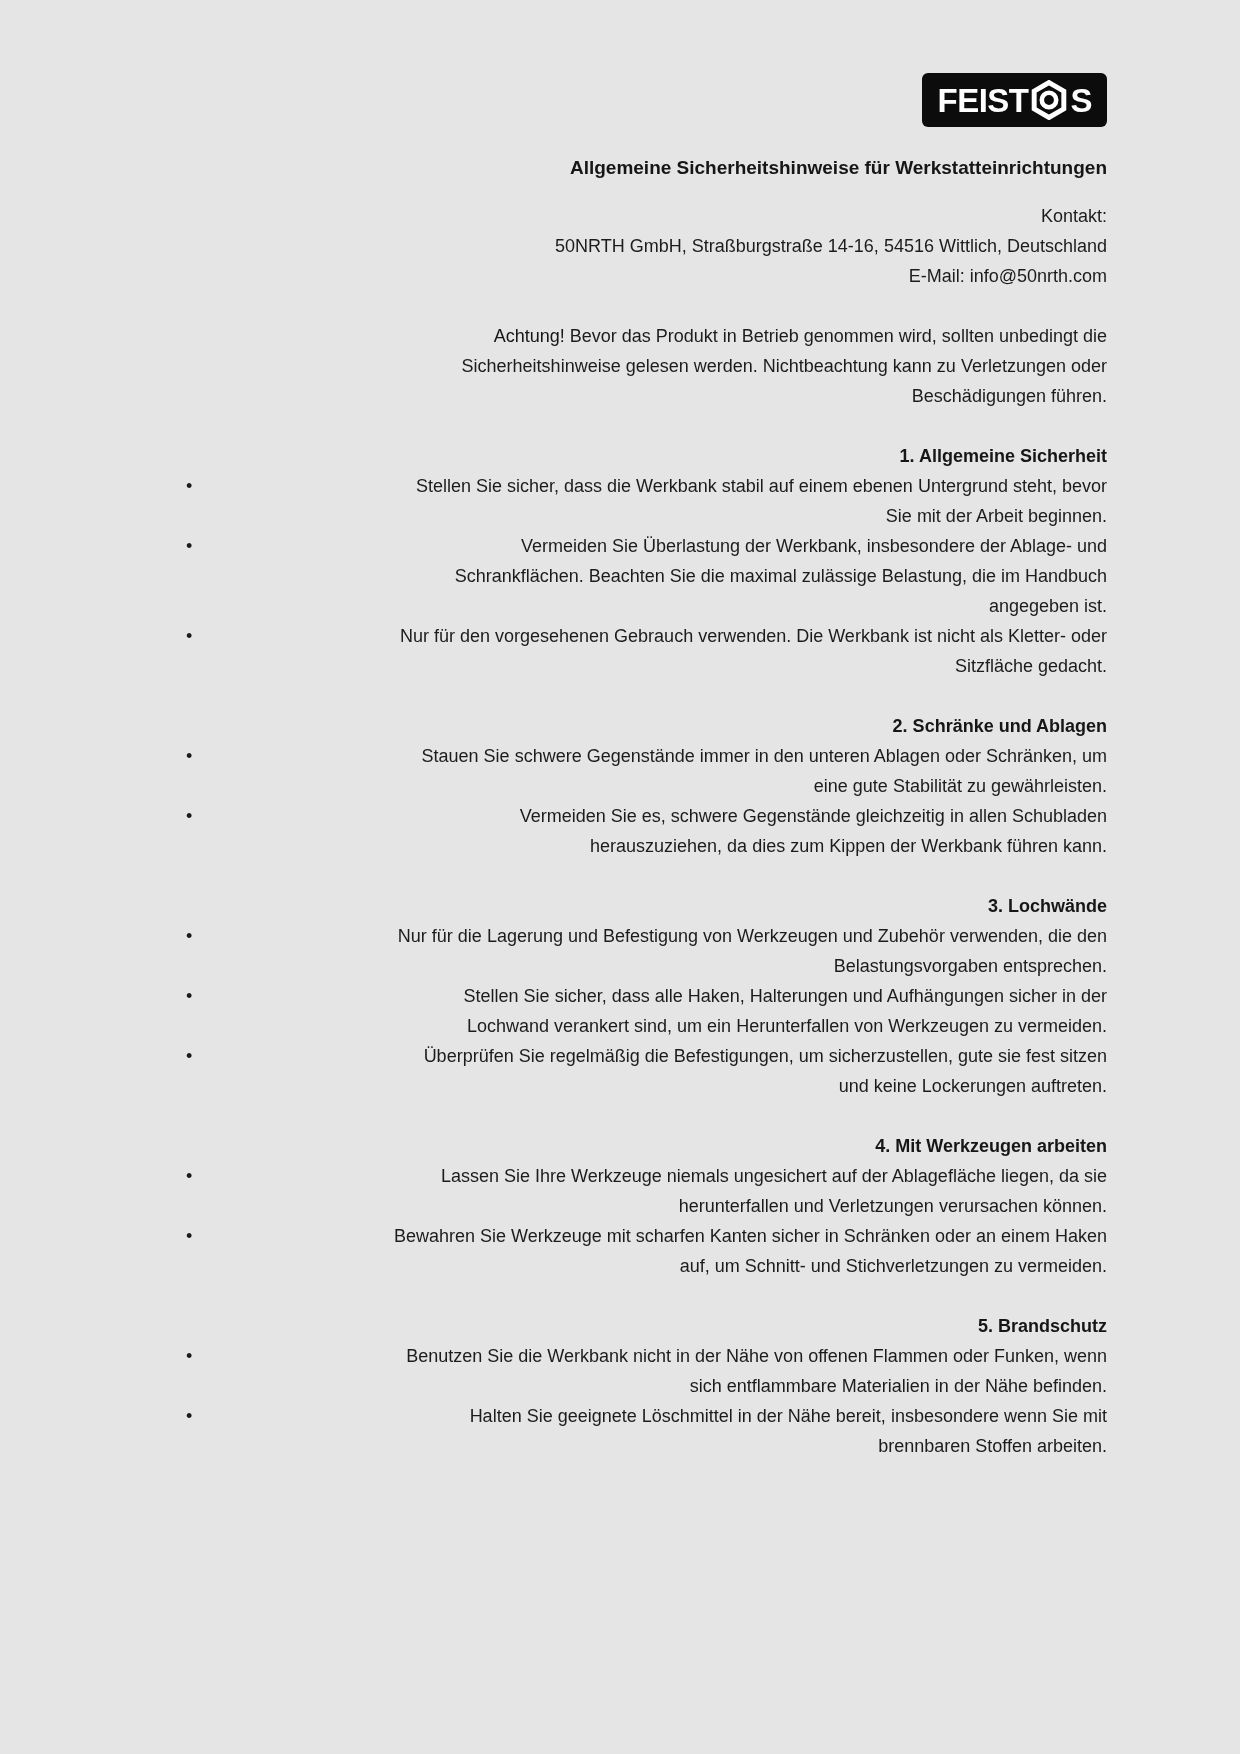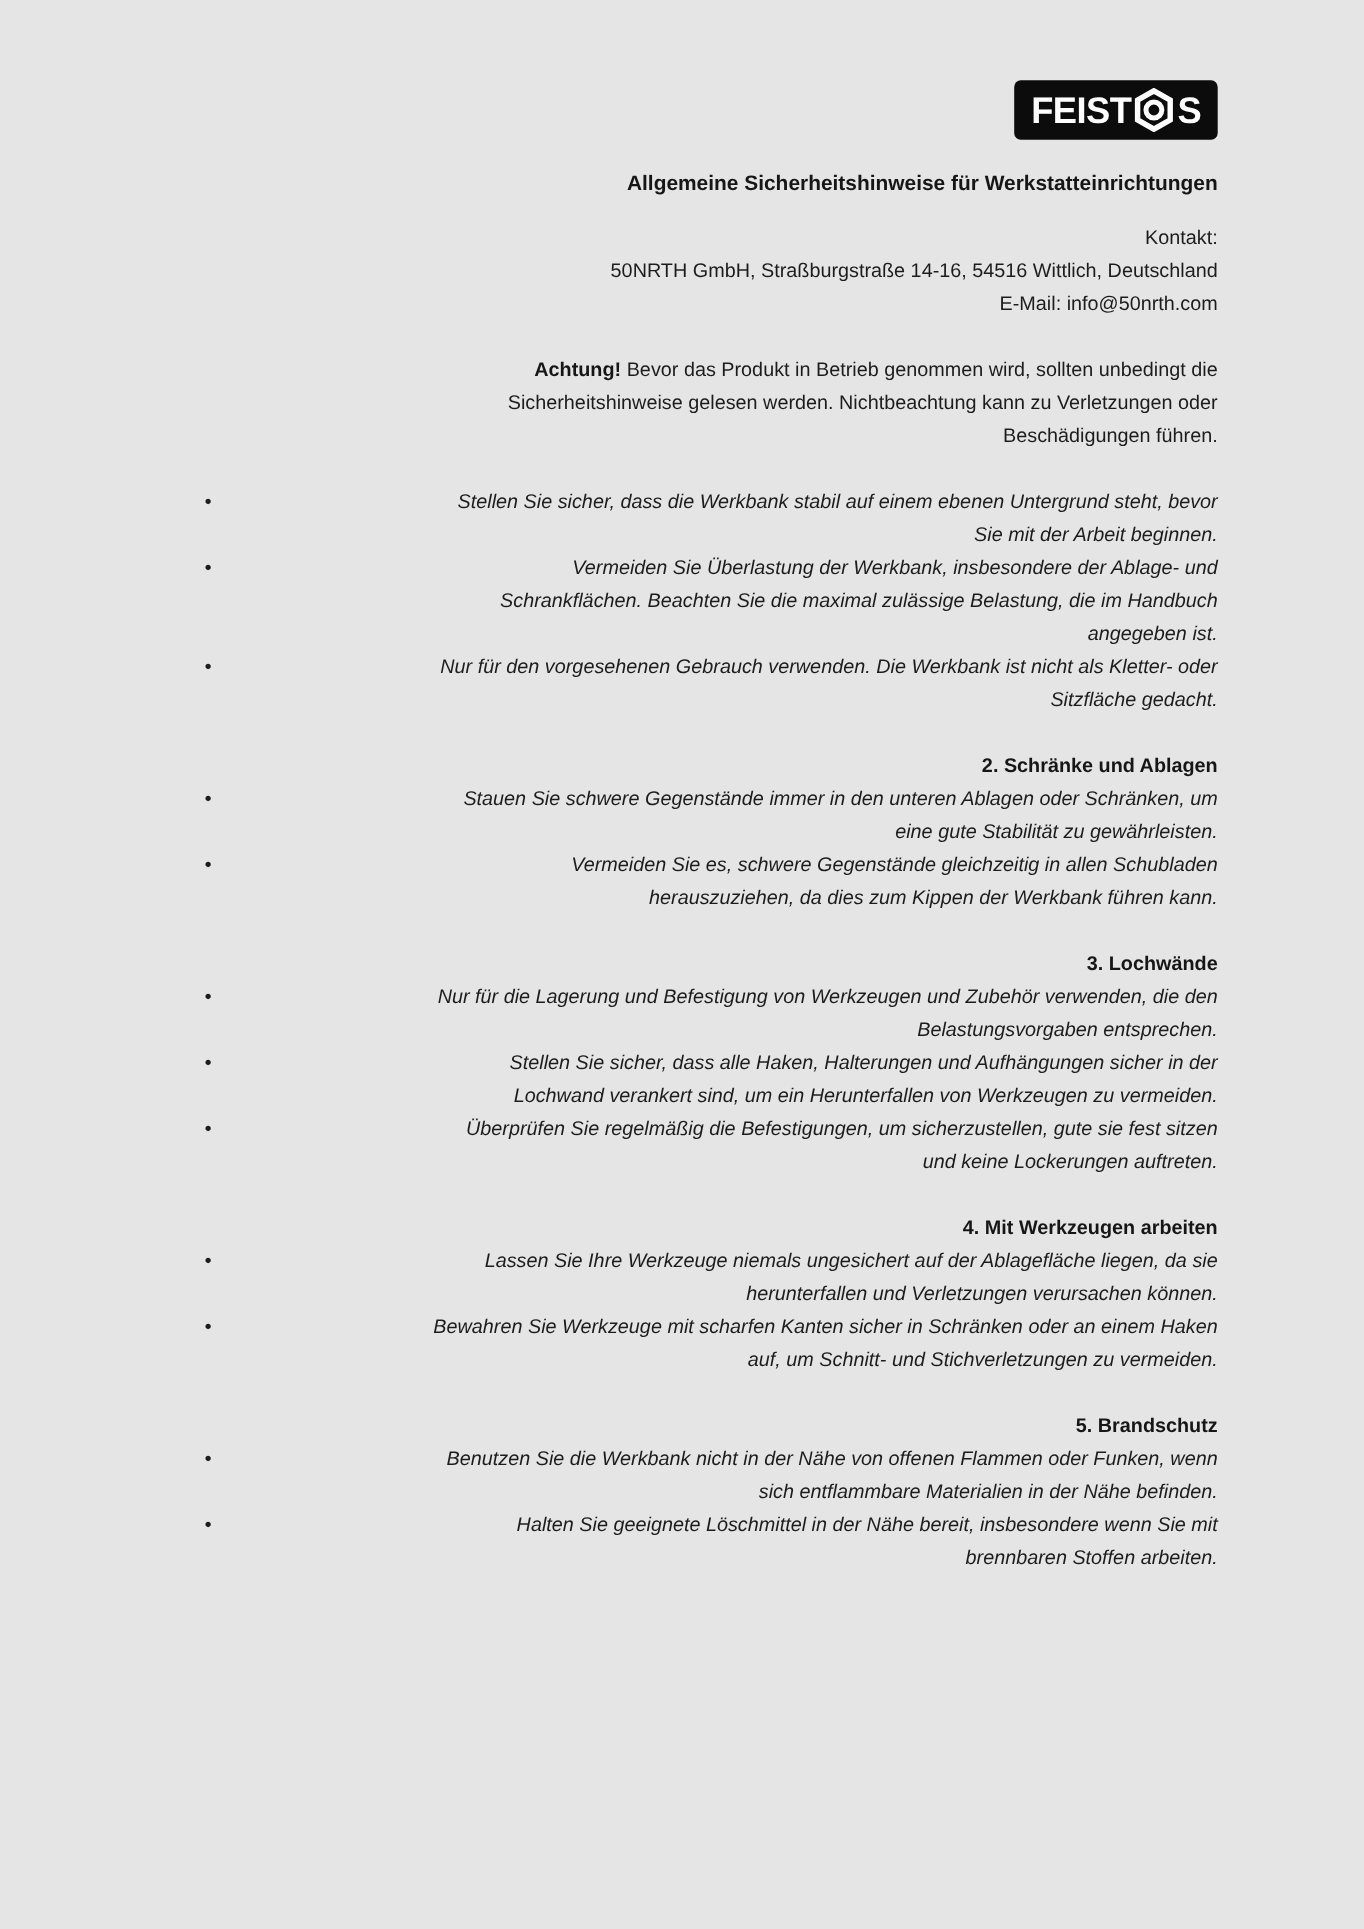--- a/index.html
+++ b/index.html
@@ -57,30 +57,29 @@
   }
   .section ul {
     margin: 0;
     padding: 0;
     list-style: none;
   }
   .section li {
     position: relative;
     padding-left: 62px;
     white-space: pre-line;
-    font-style: italic;
   }
   .section li::before {
     content: "\2022";
     position: absolute;
     left: 38px;
     top: 0;
     color: #1c1c1c;
   }
-  strong { font-weight: 700; color: #161616; margin-top: 35px; }
+  strong { font-weight: 400; color: #161616; margin-top: 35px; }
 </style>
 </head>
 <body>
 
 <div class="page">
 
   <div class="logo">
     <span class="brand">FEIST</span>
     <svg width="38" height="40" viewBox="0 0 100 104" aria-hidden="true">
       <polygon points="50,6 89,28.5 89,75.5 50,98 11,75.5 11,28.5" fill="none" stroke="#ffffff" stroke-width="13"></polygon>
@@ -97,20 +96,21 @@
     <div>E-Mail: info@50nrth.com</div>
   </div>
 
 
   <p class="para"><strong>Achtung!</strong><span class="pre"> Bevor das Produkt in Betrieb genommen wird, sollten unbedingt die
 Sicherheitshinweise gelesen werden. Nichtbeachtung kann zu Verletzungen oder
 Beschädigungen führen.</span></p>
 
   <div>
     <div class="section">
+      <h2>1. Allgemeine Sicherheit</h2>
       <ul>
           <li>Stellen Sie sicher, dass die Werkbank stabil auf einem ebenen Untergrund steht, bevor
 Sie mit der Arbeit beginnen.</li>
           <li>Vermeiden Sie Überlastung der Werkbank, insbesondere der Ablage- und
 Schrankflächen. Beachten Sie die maximal zulässige Belastung, die im Handbuch
 angegeben ist.</li>
           <li>Nur für den vorgesehenen Gebrauch verwenden. Die Werkbank ist nicht als Kletter- oder
 Sitzfläche gedacht.</li>
         </ul>
     </div>

